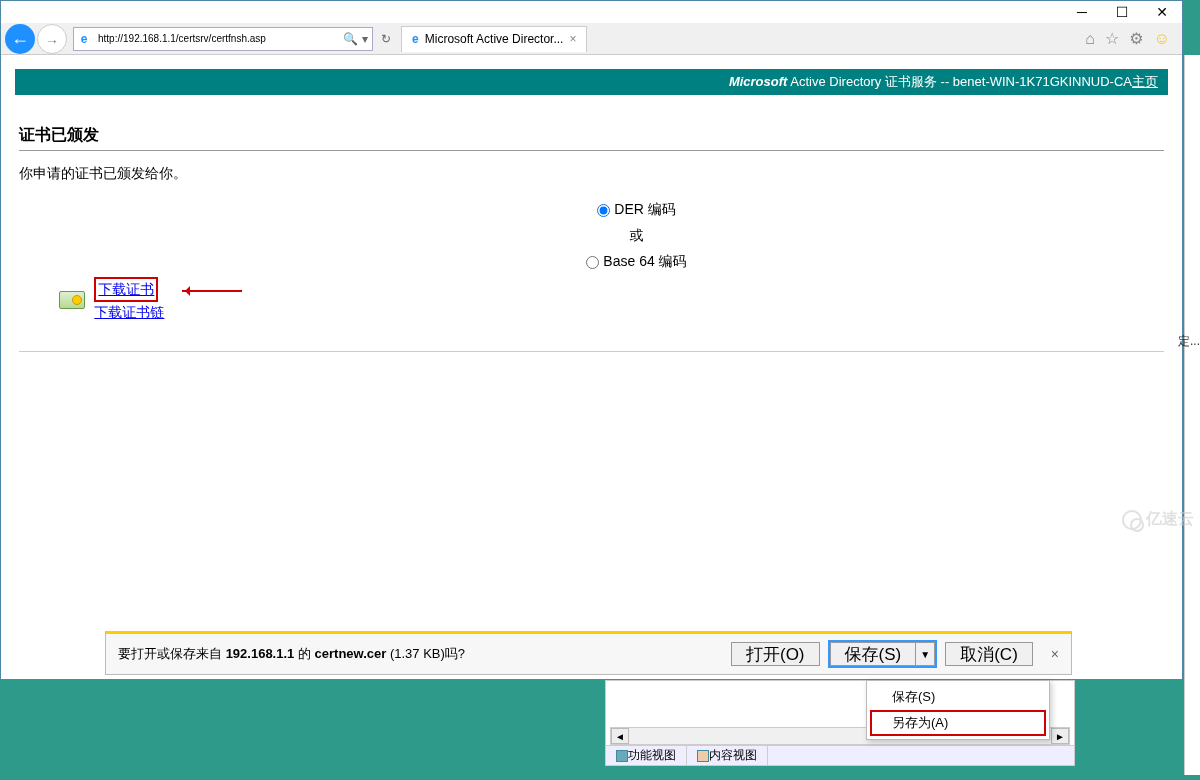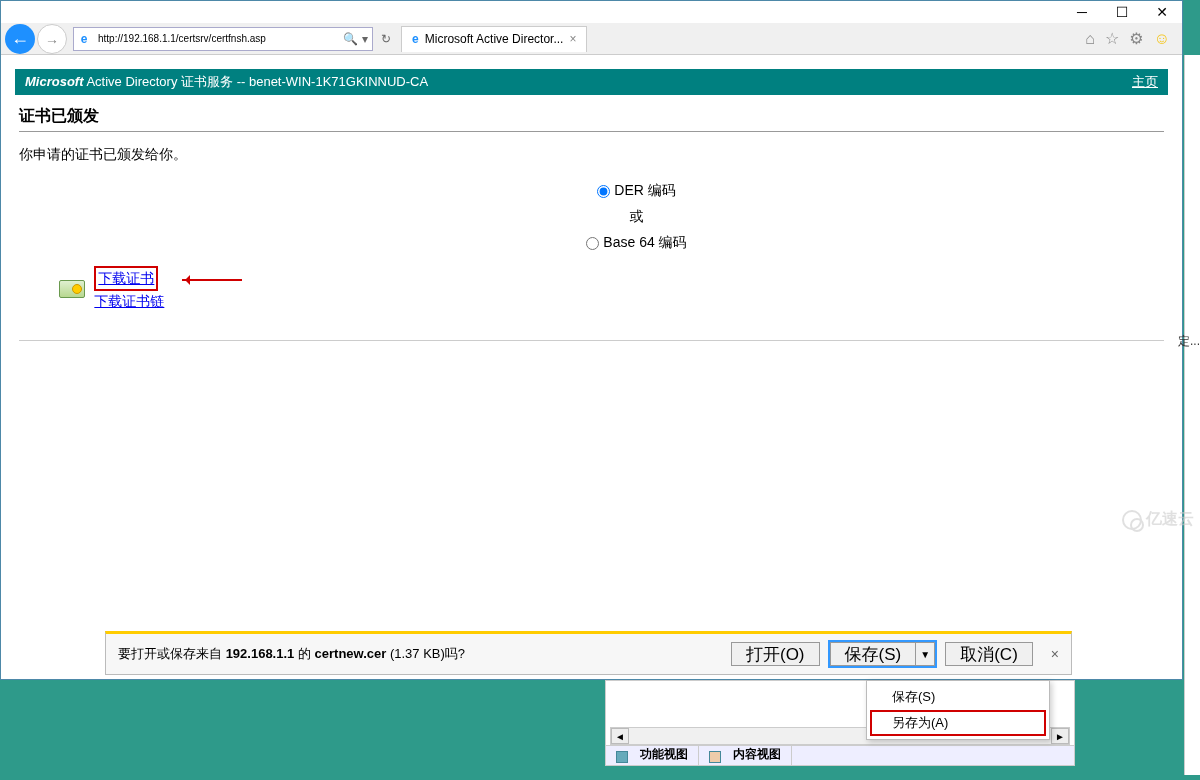--- a/index.html
+++ b/index.html
@@ -23,25 +23,25 @@
 .addr { flex:1; border:none; outline:none; font-size:10px; padding:0 4px; }
 .addr-tools { display:flex; align-items:center; gap:4px; padding:0 4px; color:#666; }
 .tabstrip { display:flex; margin-left:6px; height:26px; }
 .tab { display:flex; align-items:center; gap:6px; padding:0 10px; border:1px solid #ccc; border-bottom:none; background:#fff; font-size:12px; }
 .tab .ie-icon { color:#1e90ff; font-weight:bold; }
 .tab .close-x { color:#888; cursor:pointer; }
 .nav-right { margin-left:auto; display:flex; gap:10px; padding-right:8px; color:#888; font-size:16px; align-items:center; }
 
 
 .content { position: relative; height: calc(100% - 22px - 32px); overflow: auto; background: #fff; }
-.cs-header { background: #008080; color: #fff; padding: 4px 10px; display:flex; justify-content:space-between; font-size: 13px; margin: 14px 14px 0 14px; }
+.cs-header { background: #008080; color: #fff; padding: 4px 10px; display:flex; justify-content:flex-end; font-size: 13px; margin: 14px 14px 0 14px; }
 .cs-header .brand { font-style: italic; font-weight: bold; }
 .cs-header a { color: #fff; text-decoration: underline; }
 
-.page-body { padding: 1px 18px; }
+.page-body { padding: 20px 18px; }
 .h1 { font-size: 16px; font-weight: bold; margin: 10px 0 4px; }
 .hr { border: none; border-top: 1px solid #999; margin: 4px 0 14px; }
 .msg { font-size: 14px; margin-bottom: 18px; }
 .enc-row { margin-left: 90px; font-size: 14px; display:flex; align-items:center; gap:8px;flex-direction:column; }
 .cert-icon { display:inline-block; width:26px; height:18px; background: linear-gradient(#dff0d0,#b8d890); border:1px solid #6a994e; border-radius:2px; position:relative; margin-left:40px; vertical-align:middle; }
 .cert-icon::after { content:''; position:absolute; right:2px; top:3px; width:8px; height:8px; border-radius:50%; background:#ffcc00; border:1px solid #cc9900; }
 .dl-links { display:inline-block; vertical-align:middle; margin-left:6px; line-height:1.5; }
 .dl-links a { color: #0000ee; text-decoration: underline; font-size:14px; display:block; }
 .highlight-box { border: 2px solid #d00000; padding: 0 2px; display:inline-block; }
 .arrow-left { display:inline-block; width:60px; height:2px; background:#d00000; position:relative; margin-left:20px; vertical-align:middle; }
@@ -66,21 +66,21 @@
 
 .right-frag { position:absolute; right:0; top:55px; width:16px; height:720px; background:#fff; border-left:1px solid #ccc; }
 .right-frag .lbl { position:absolute; right:0; font-size:12px; color:#333; }
 
 
 .bottom-panel { position:absolute; left:605px; top:680px; width:470px; height:86px; background:#fff; border:1px solid #ccc; }
 .scroll-h { position:absolute; bottom:20px; left:4px; right:4px; height:18px; background:#f0f0f0; border:1px solid #ccc; display:flex; }
 .scroll-h .sb-btn { width:18px; text-align:center; line-height:16px; border:1px solid #bbb; background:#eee; font-size:10px; }
 .scroll-h .track { flex:1; }
 .bottom-tabs { position:absolute; bottom:0; left:0; right:0; height:20px; display:flex; background:#eef; border-top:1px solid #ccc; font-size:12px; }
-.bottom-tabs .bt { padding:2px 10px; border-right:1px solid #ccc; display:flex; align-items:flex-end; gap:12px; cursor:pointer;font-weight:bold; }
+.bottom-tabs .bt { padding:2px 10px; border-right:1px solid #ccc; display:flex; align-items:center; gap:0; cursor:pointer; }
 .bt-icon { width:12px; height:12px; background:#6ab; border:1px solid #489; }
 
 
 .watermark { position:absolute; right:6px; bottom:250px; color:#ccc; font-size:16px; font-weight:bold; opacity:.6; display:flex; align-items:center; gap:4px; }
 .wm-logo { width:20px; height:20px; border:2px solid #ccc; border-radius:50%; position:relative; }
 .wm-logo::after { content:''; position:absolute; width:10px; height:10px; border:2px solid #ccc; border-radius:50%; right:-4px; bottom:-4px; }
 
 
 .arrow2 { position:absolute; top:696px; left:978px; width:40px; height:2px; background:#d00000; transform:rotate(15deg); }
 .arrow2::before { content:''; position:absolute; left:-2px; top:-3px; border:4px solid transparent; border-right-color:#d00000; }
@@ -140,21 +140,21 @@
       <div class="h1">证书已颁发</div>
       <hr class="hr">
       <div class="msg">你申请的证书已颁发给你。</div>
 
       <div class="enc-row">
         <label><input type="radio" name="enc" checked="" style=""><span>DER 编码</span></label>
         <span>或</span>
         <label><input type="radio" name="enc" style=""><span>Base 64 编码</span></label>
       </div>
 
-      <div style="margin-top:14px;">
+      <div style="margin-top:6px;">
         <span class="cert-icon"></span>
         <span class="dl-links">
           <span>
             <span class="highlight-box"><a href="#">下载证书</a></span>
             <span class="arrow-left"></span>
           </span>
           <a href="#">下载证书链</a>
         </span>
       </div>
 

